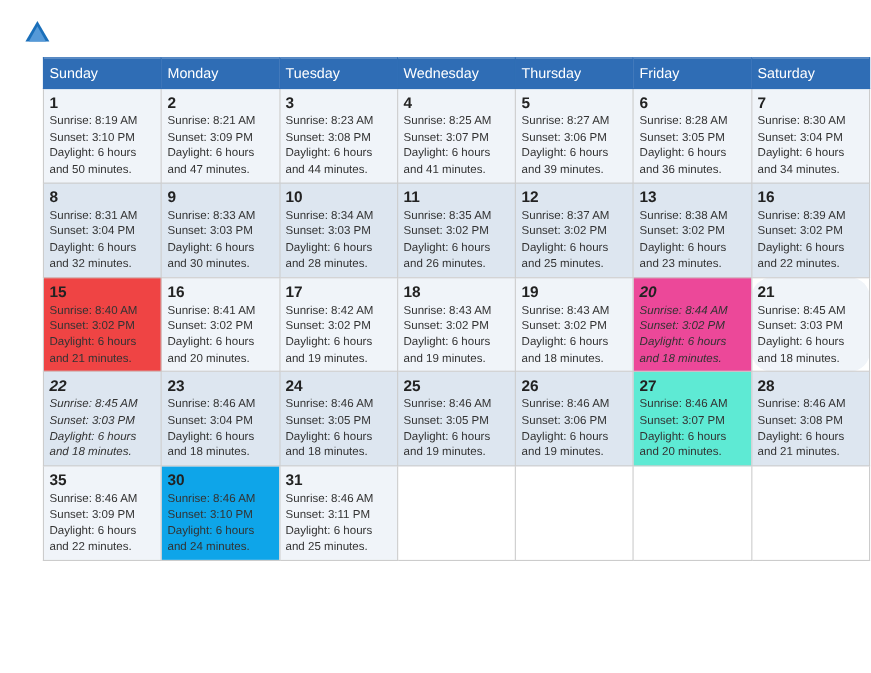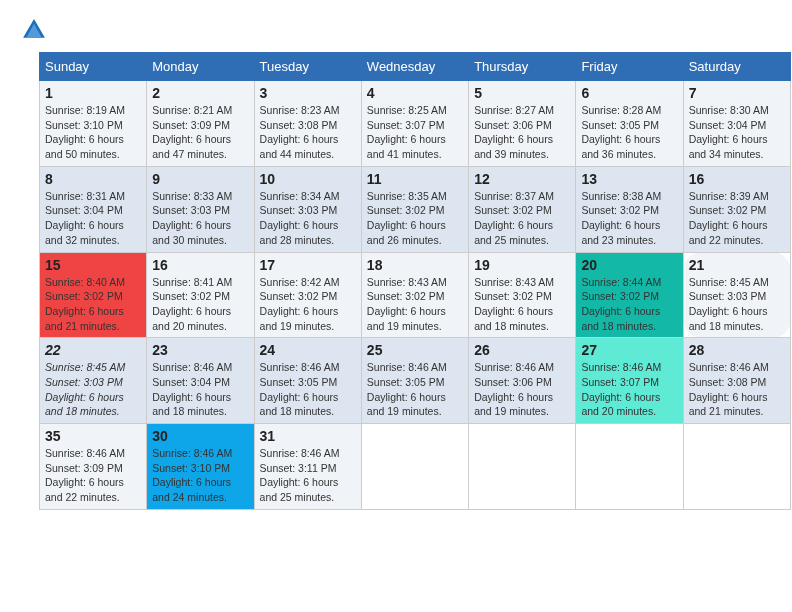--- a/index.html
+++ b/index.html
@@ -251,21 +251,21 @@
         </div>
       </td>
         <td style="background-color: rgb(240, 244, 249);">
         <span class="day-num">19</span>
         <div class="day-info">
           Sunrise: 8:43 AM<br>
           Sunset: 3:02 PM<br>
           Daylight: 6 hours and 18 minutes.
         </div>
       </td>
-        <td style="background-color: #14b8a6;">
+        <td style="background-color: #ec4899; font-style: italic;">
         <span class="day-num">20</span>
         <div class="day-info">
           Sunrise: 8:44 AM<br>
           Sunset: 3:02 PM<br>
           Daylight: 6 hours and 18 minutes.
         </div>
       </td>
         <td style="background-color: rgb(240, 244, 249); border-radius: 19px;">
         <span class="day-num">21</span>
         <div class="day-info">

